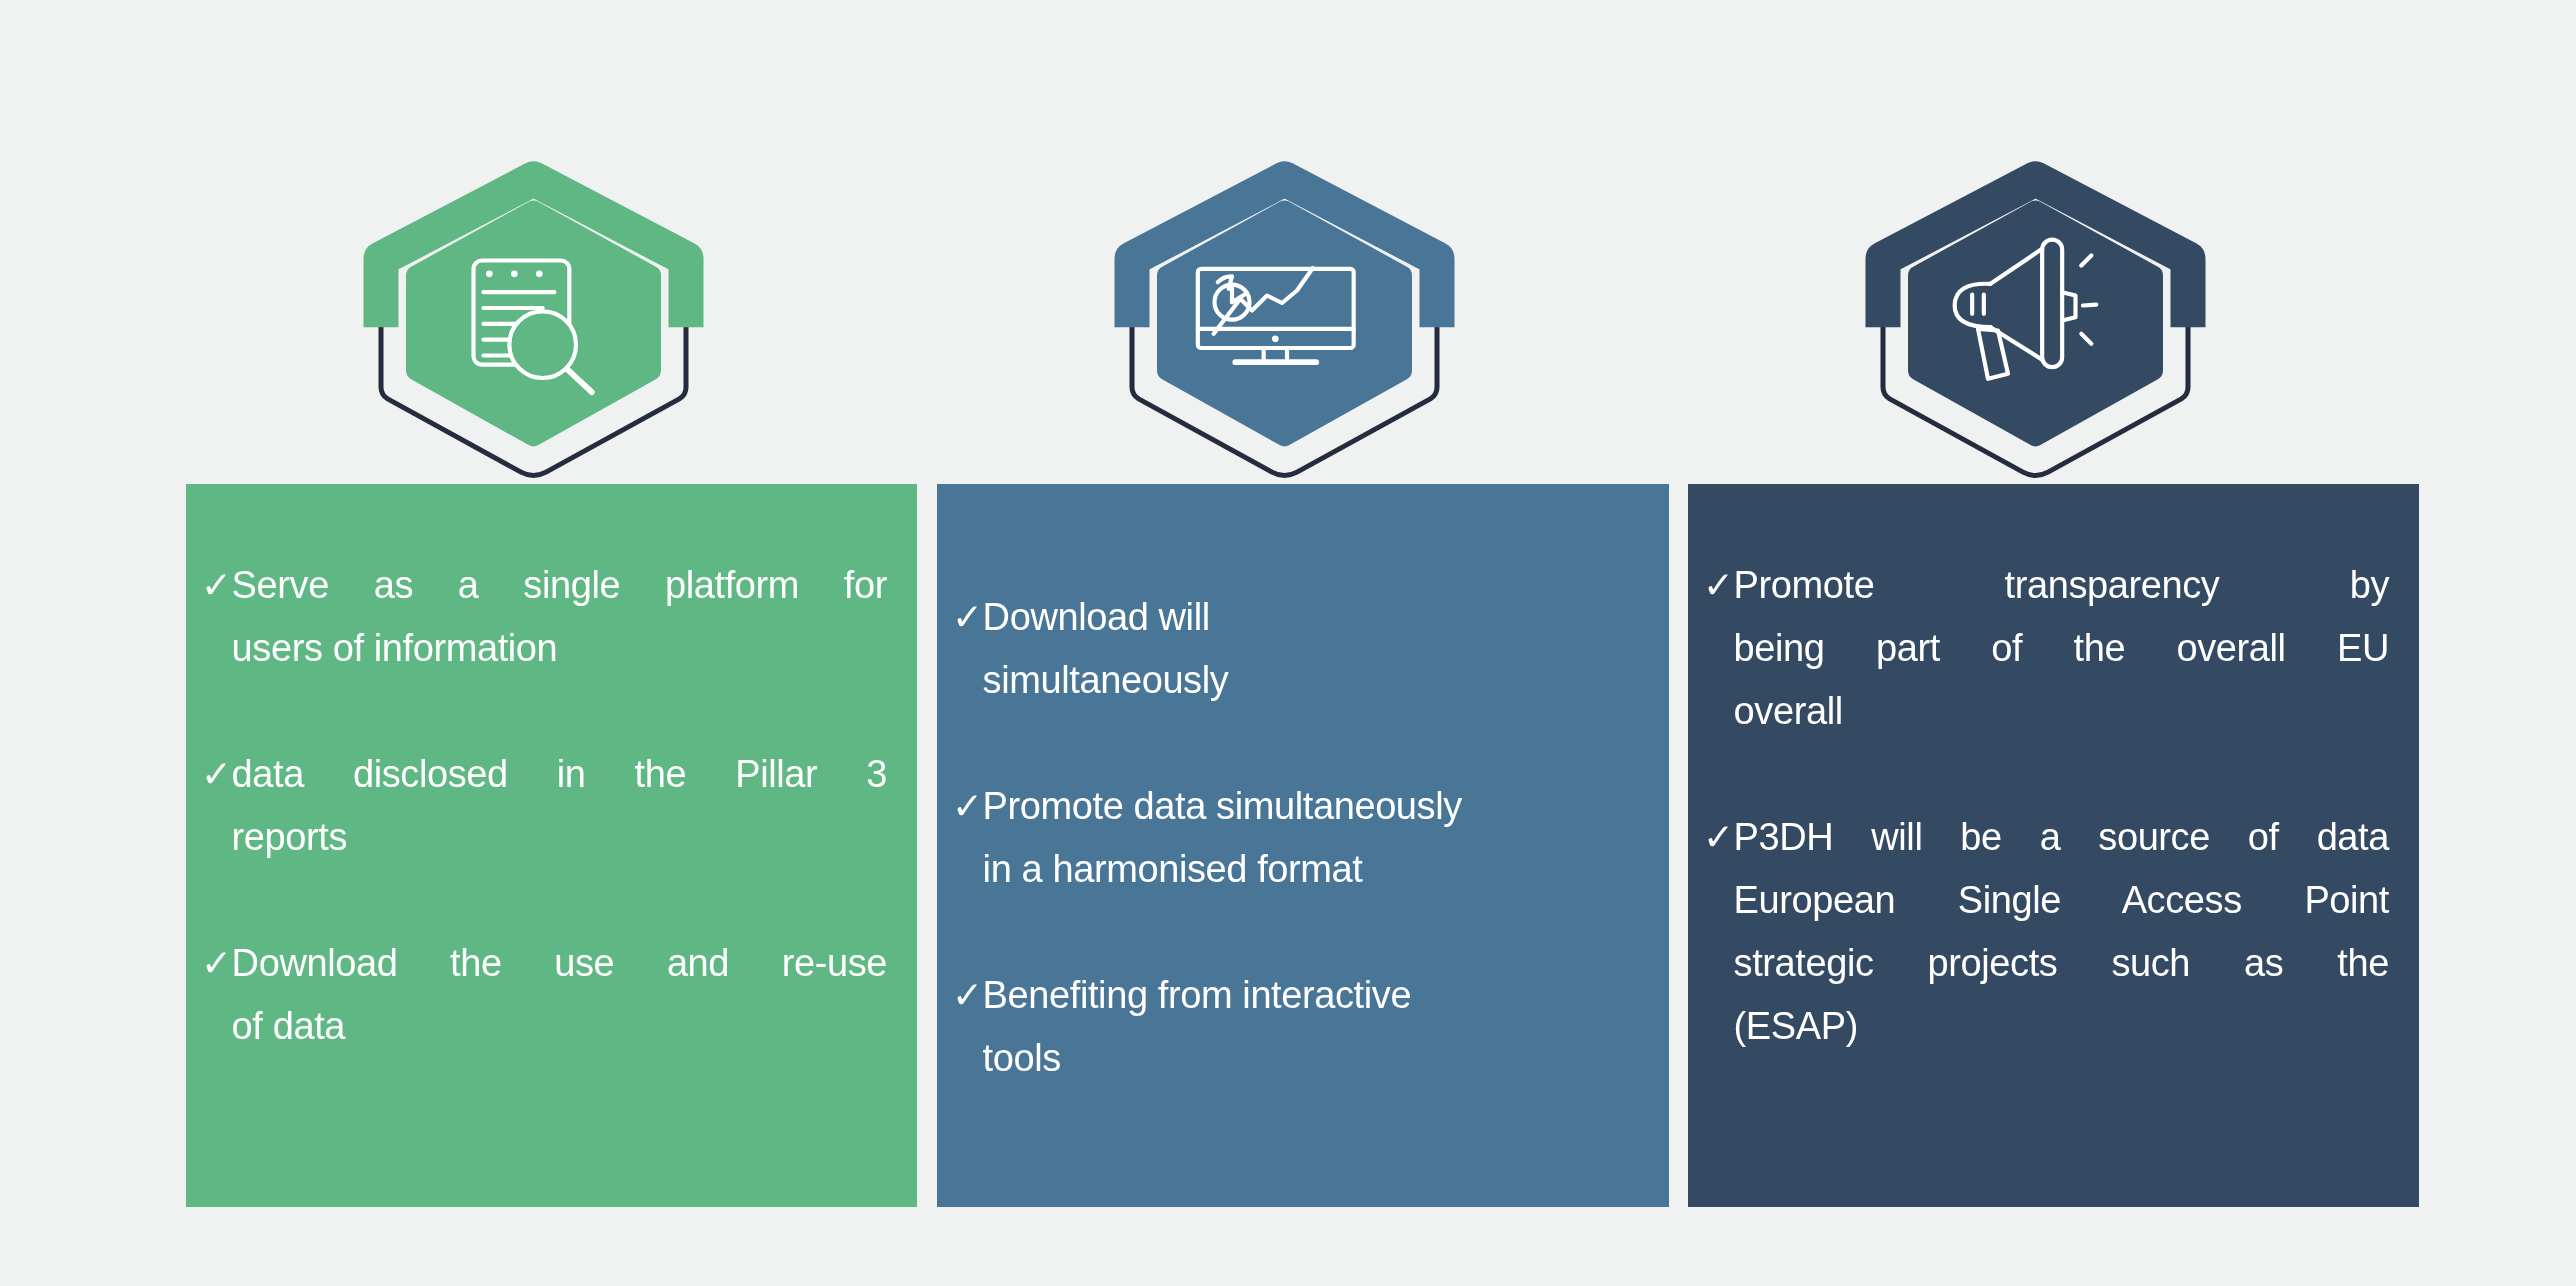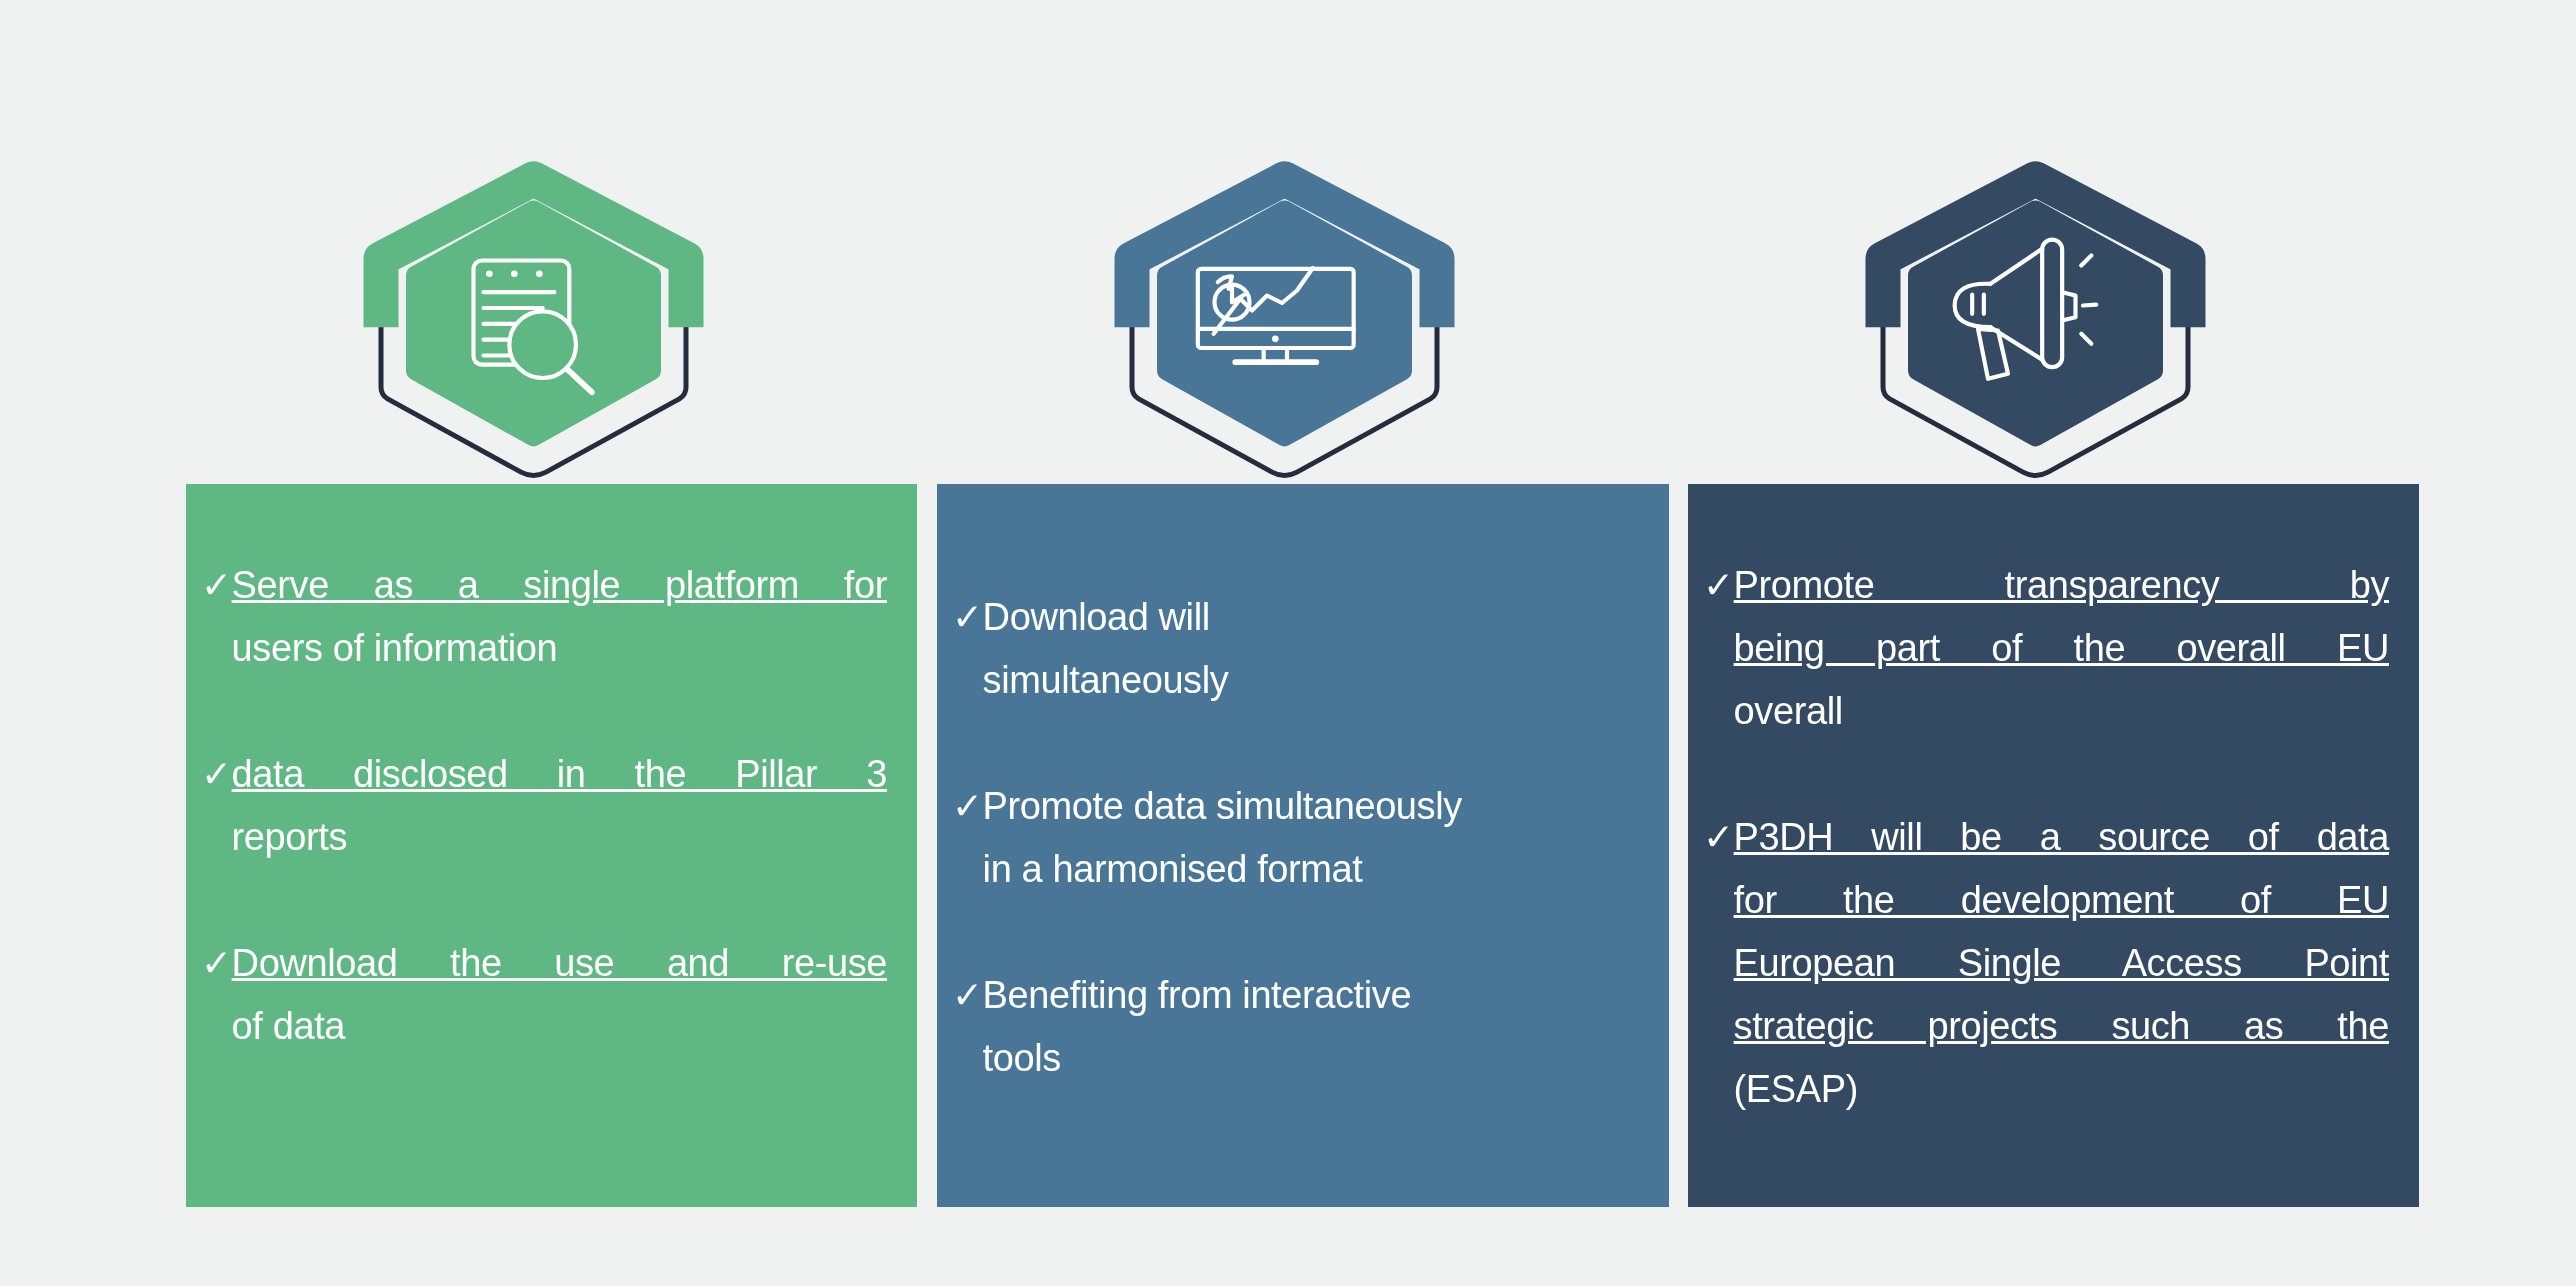--- a/index.html
+++ b/index.html
@@ -24,21 +24,21 @@
   .panel{position:absolute;top:327px;left:0;width:100%;height:723px;background:var(--accent);}
   .bullets{
     list-style:none;margin:0;padding:70px 30px 0 15px;
     color:#ffffff;font-size:38px;line-height:63px;letter-spacing:-0.4px;
   }
   .col1 .bullets{padding-top:102px;}
   .bullet{display:flex;align-items:flex-start;margin:0 0 63px 0;}
   .mark{flex:0 0 29px;font-size:37px;}
   .txt{flex:1;min-width:0;}
   .line{text-align:left;}
-  .line.just{text-align:justify;text-align-last:justify;text-decoration:underline;}
+  .line.just{text-align:justify;text-align-last:justify;}
 </style>
 </head>
 <body>
 
 <div class="stage">
 
   <section class="column col0" style="--accent: #5fb884;">
     <div class="badge">
       <svg viewBox="0 0 426 392">
         <path class="hex-outline" d="M 30,122 L 213,26 L 396,122 L 396,276 Q 396,285 388,290 L 228,378 Q 213,386 198,378 L 38,290 Q 30,285 30,276 Z"></path>
@@ -162,21 +162,20 @@
             <div class="txt">
               <div class="line just">Promote transparency by</div>
               <div class="line just">being part of the overall EU</div>
               <div class="line">overall</div>
             </div>
           </li>
           <li class="bullet">
             <span class="mark">✓</span>
             <div class="txt">
               <div class="line just">P3DH will be a source of data</div>
-              <div class="line just">for the development of EU</div>
               <div class="line just">European Single Access Point</div>
               <div class="line just">strategic projects such as the</div>
               <div class="line">(ESAP)</div>
             </div>
           </li>
         </ul>
     </div>
   </section>
 
 </div>

